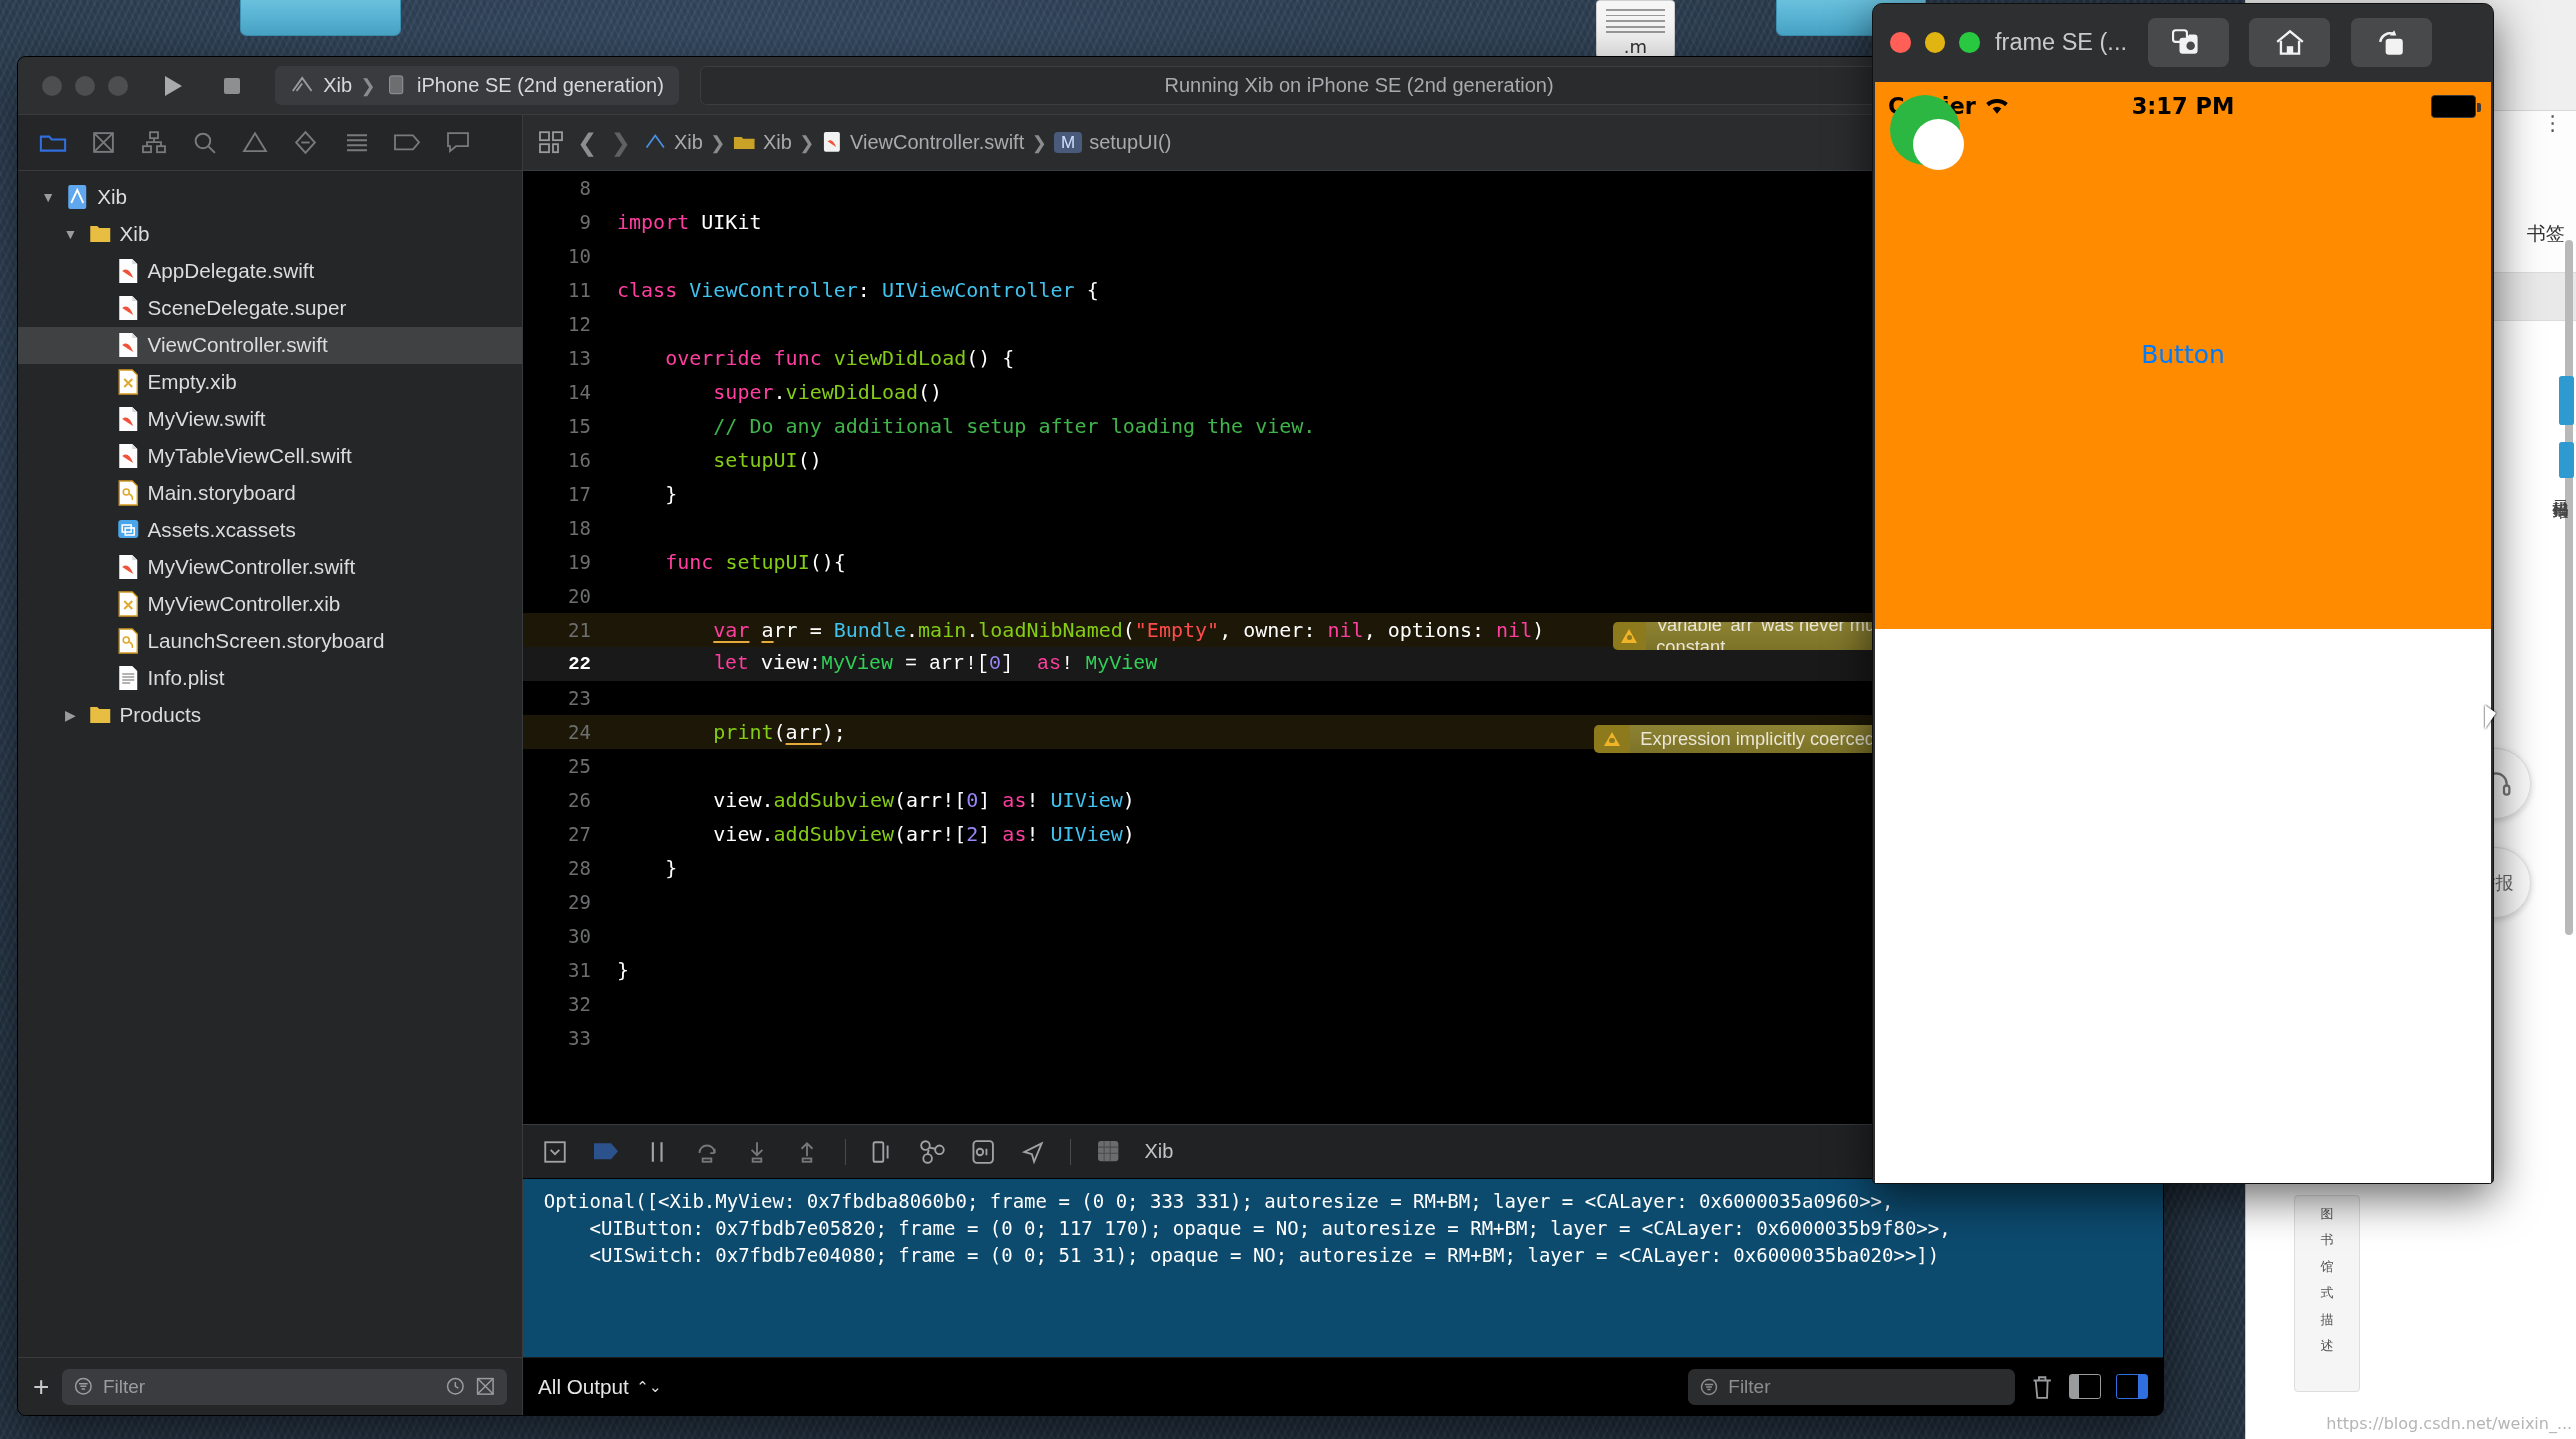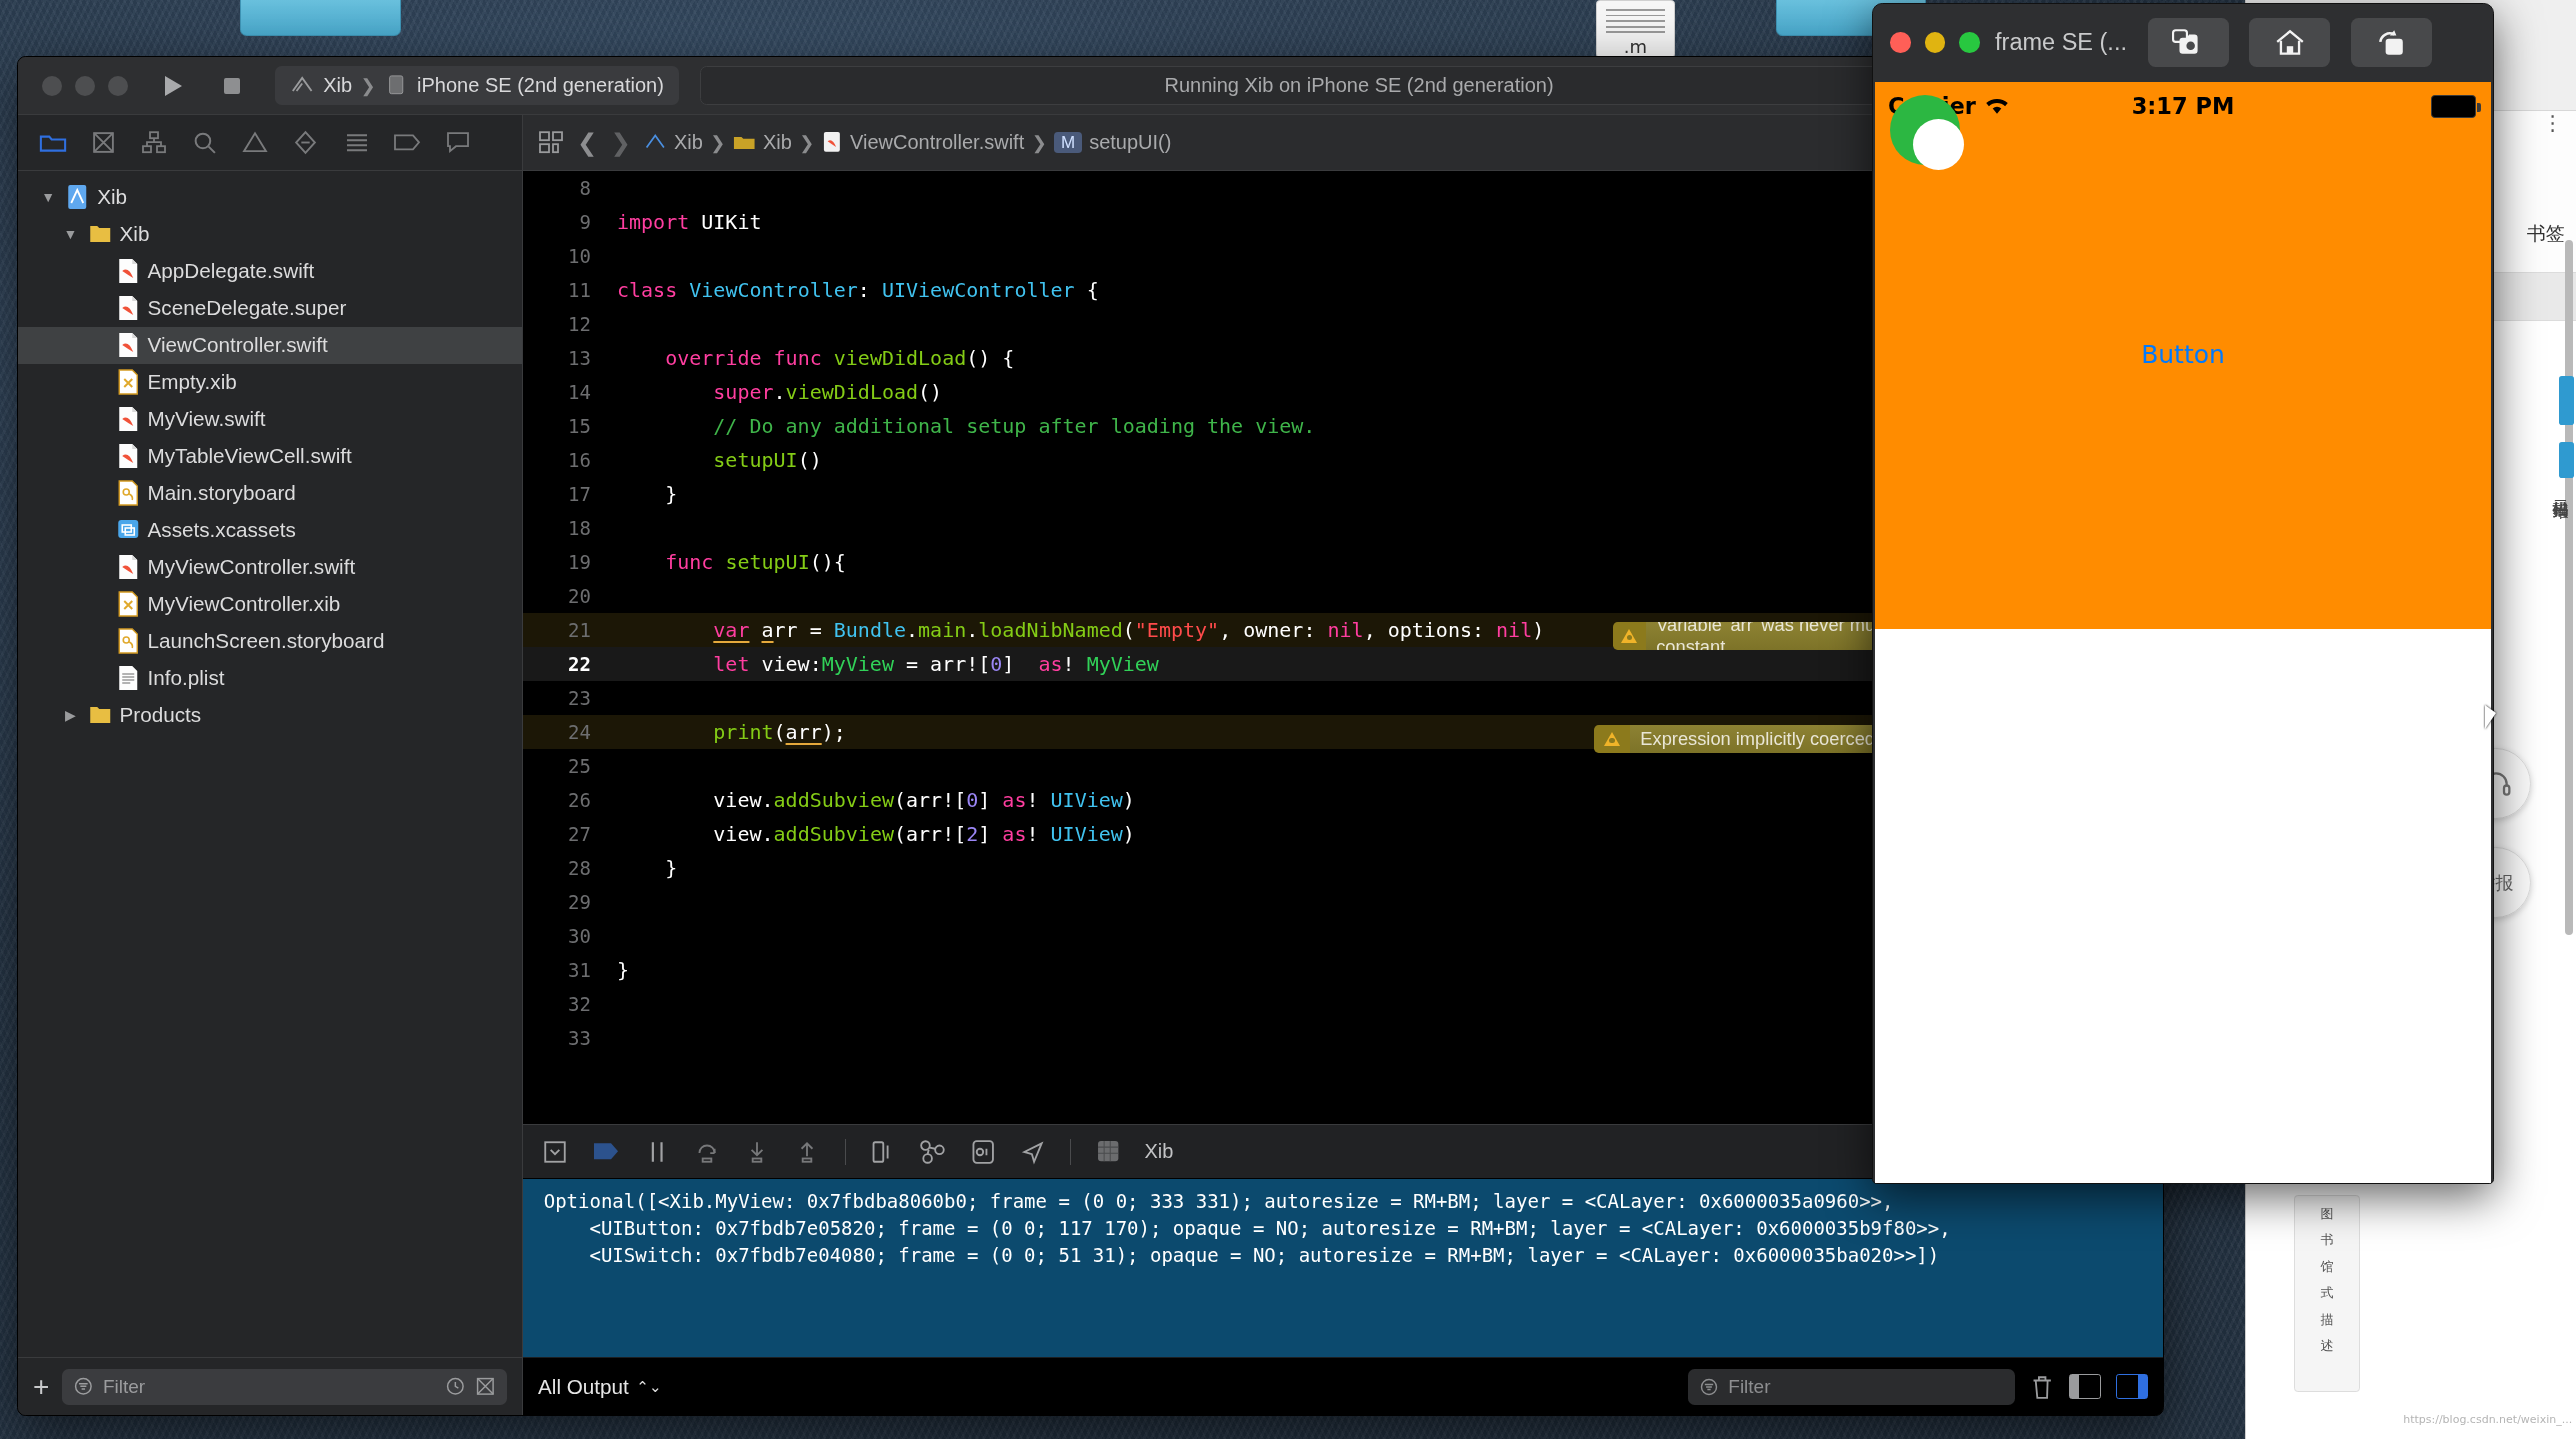--- a/index.html
+++ b/index.html
@@ -46,21 +46,21 @@
     box-shadow:0 1.9px 6.6px rgba(0,0,0,.18);
     display:flex;flex-direction:column;align-items:center;justify-content:center;
     color:#666;font-size:14px;font-family:"DejaVu Sans",sans-serif;
   }
   .corner-panel{
     position:absolute; right:282px; bottom:56px; width:66px; height:197px;
     background:#f5f5f5;border:0.9px solid #ddd;border-radius:3.8px;
     display:flex;flex-direction:column;align-items:center;gap:8.5px;padding-top:8.5px;
     font-size:13px;color:#555;font-family:"DejaVu Sans",sans-serif;
   }
-  .watermark{position:absolute;right:3.8px;bottom:13px;font-size:11px;color:#b5b5b5;font-family:"DejaVu Sans",sans-serif;text-align:center;}
+  .watermark{position:absolute;right:3.8px;bottom:6px;font-size:16px;color:#b5b5b5;font-family:"DejaVu Sans",sans-serif;text-align:center;}
 
   
   #xcode{
     position:absolute; left:17px; top:56px; width:2147px; height:1360px;
     background:#1e1f21; border-radius:8.5px;
     box-shadow:0 17px 56px rgba(0,0,0,.55);
     overflow:hidden; display:flex; flex-direction:column;
     border:0.9px solid #000;
   }
   
@@ -131,21 +131,21 @@
   pre.code{
     font-family:"DejaVu Sans Mono", monospace;
     font-size:20px; line-height:34px; color:#ffffff; margin:0;
     padding:0; white-space:pre;
   }
   .cl{display:block;position:relative;height:34px;padding-left:94px;}
   .cl .ln{
     position:absolute;left:0;width:68px;text-align:right;color:#6d6e70;font-size:19px;
   }
   .cl.warnrow{background:#1c1706;}
-  .cl.curline{background:#191919;}
+  .cl.curline{background:#191919;font-family:Liberation Mono, monospace;}
   .cl.curline .ln{color:#fff;font-weight:bold;}
   .kw{color:#ff3ea0;} .typ{color:#41c3f0;} .fn{color:#84cc16;text-align:center;} .cmt{color:#3fb54a;}
   .str{color:#ff4b4b;} .num{color:#9b86f5;} .grn{color:#31d158;}
   .und{text-decoration:underline; text-decoration-color:#e5a93c; text-underline-offset:3.8px;}
   .badge{
     position:absolute;display:flex;align-items:center;height:28px;border-radius:4.7px;overflow:hidden;
     font-family:"Liberation Sans",sans-serif;font-size:18.3px;
   }
   .badge .bico{width:36px;height:28px;background:#8c7a1c;display:flex;align-items:center;justify-content:center;}
   .badge .btxt{background:#857a2a;color:#e9e6d6;padding:0 10.3px;height:28px;display:flex;align-items:center;

